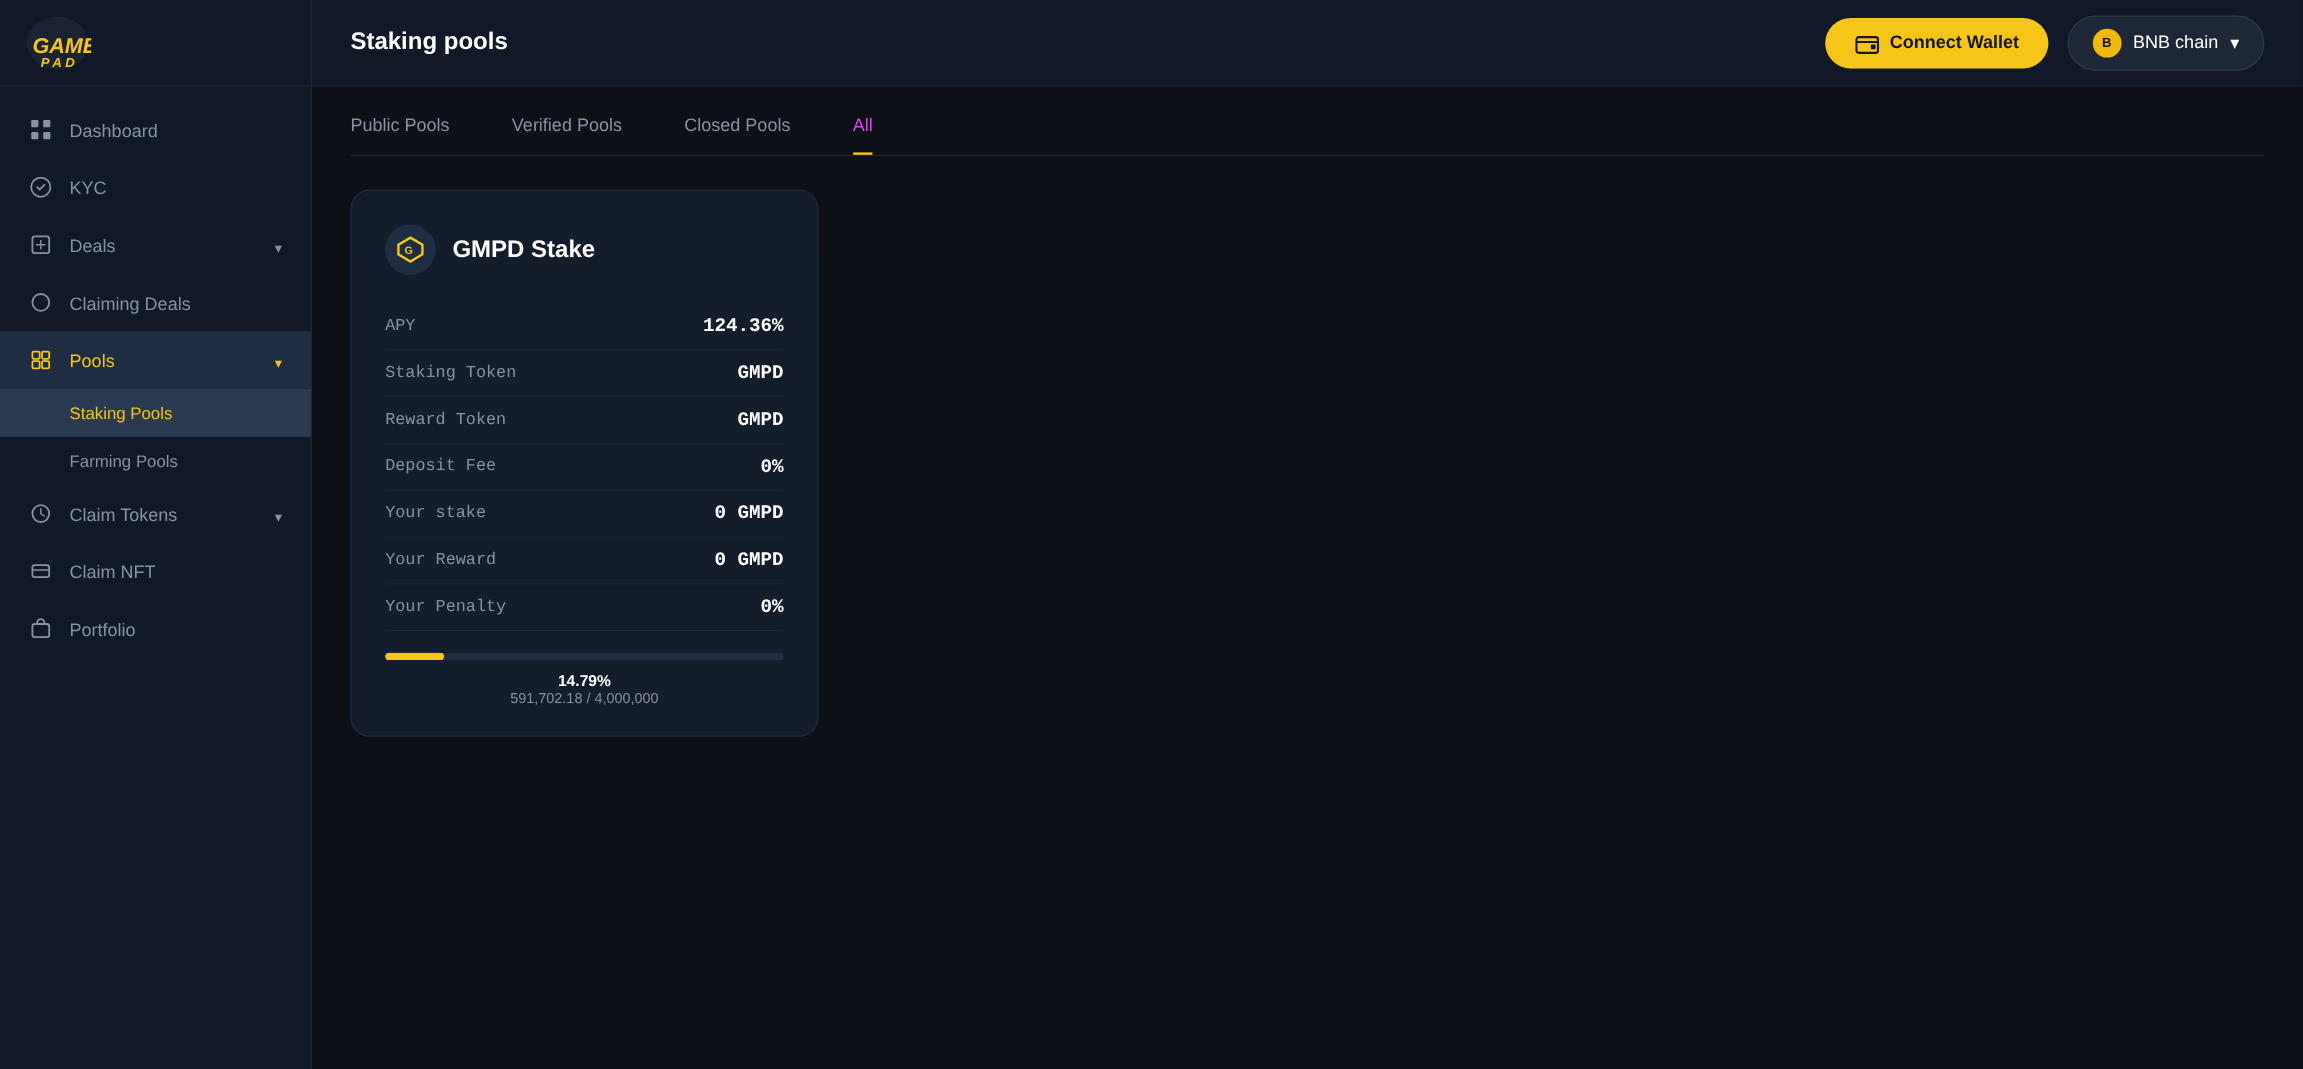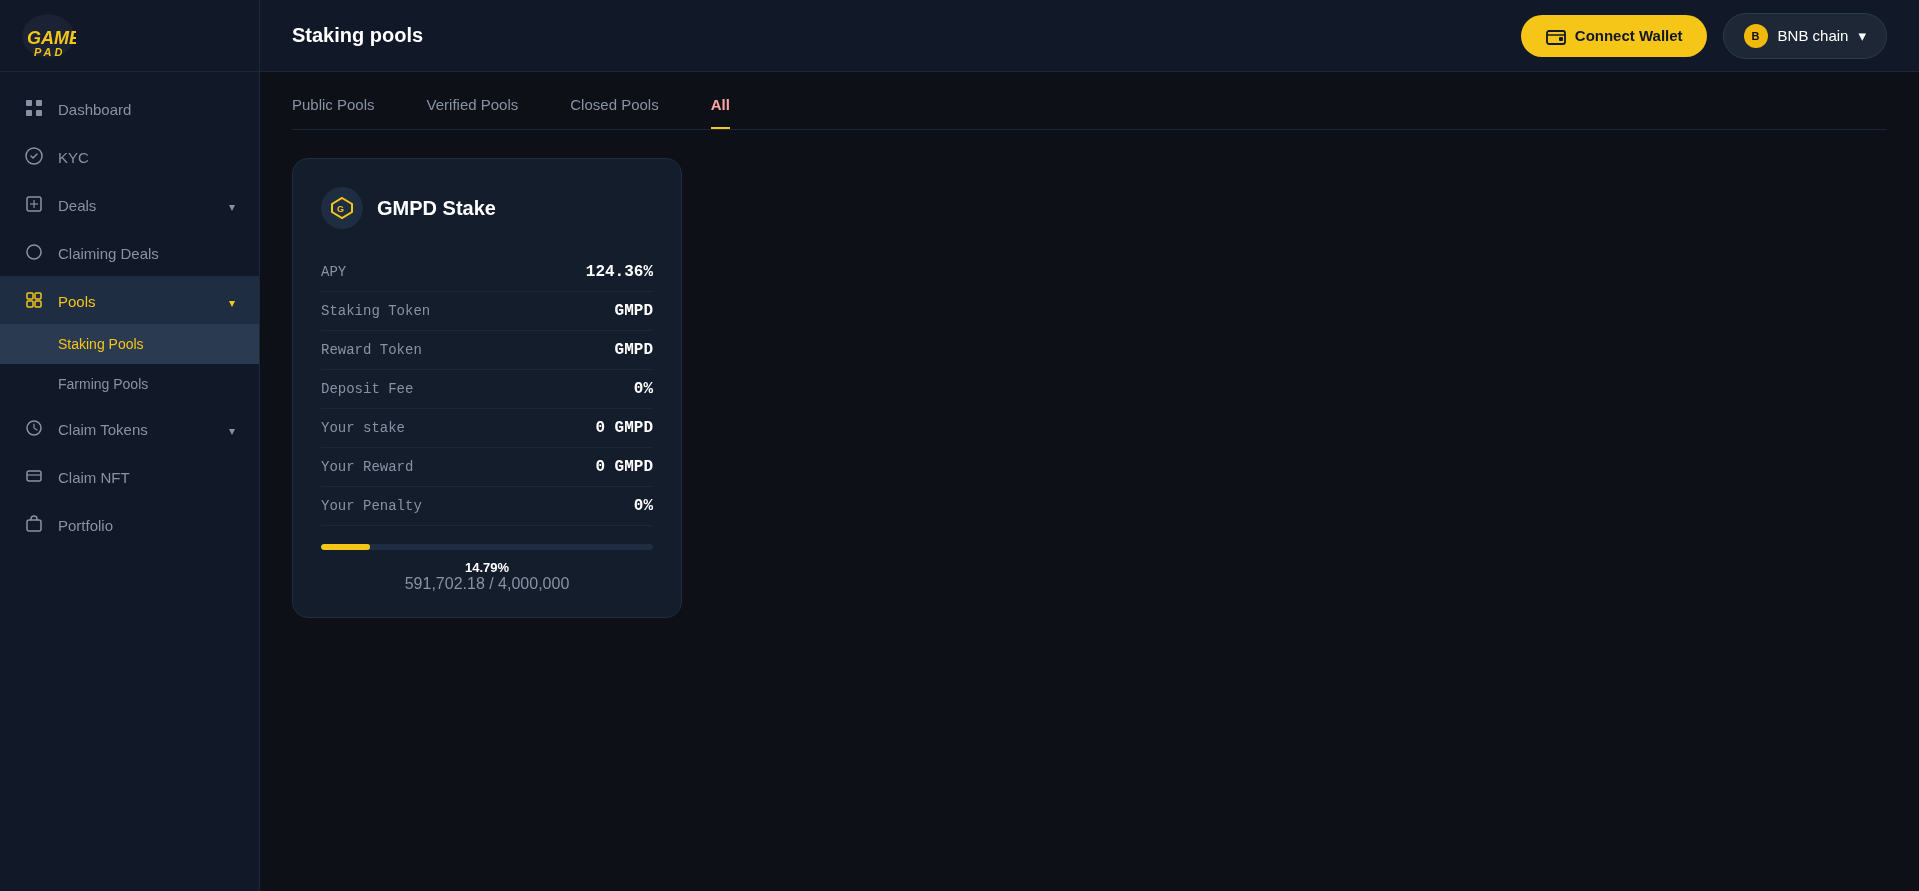--- a/index.html
+++ b/index.html
@@ -192,23 +192,23 @@
       font-size: 15px;
       color: #8892a4;
       cursor: pointer;
       padding-bottom: 14px;
       border-bottom: 2px solid transparent;
       font-weight: 500;
       transition: color 0.15s;
     }
 
     .tab.active {
-      color: #fca5a5;
+      color: #d946ef;
       border-bottom: 2px solid #f5c518;
-      font-weight: 700;
+      font-weight: 400;
     }
 
     
     .pool-card {
       background: #141d2b;
       border: 1px solid #1e2d42;
       border-radius: 16px;
       width: 390px;
       padding: 28px 28px 24px 28px;
     }
@@ -306,21 +306,21 @@
     }
 
     .progress-pct {
       color: #ffffff;
       font-size: 13px;
       font-weight: 600;
     }
 
     .progress-amounts {
       color: #8892a4;
-      font-size: 16px;
+      font-size: 12px;
     }
 
     
     .logo-svg {
       width: 56px;
       height: 50px;
     }
   </style>
 </head>
 <body>

